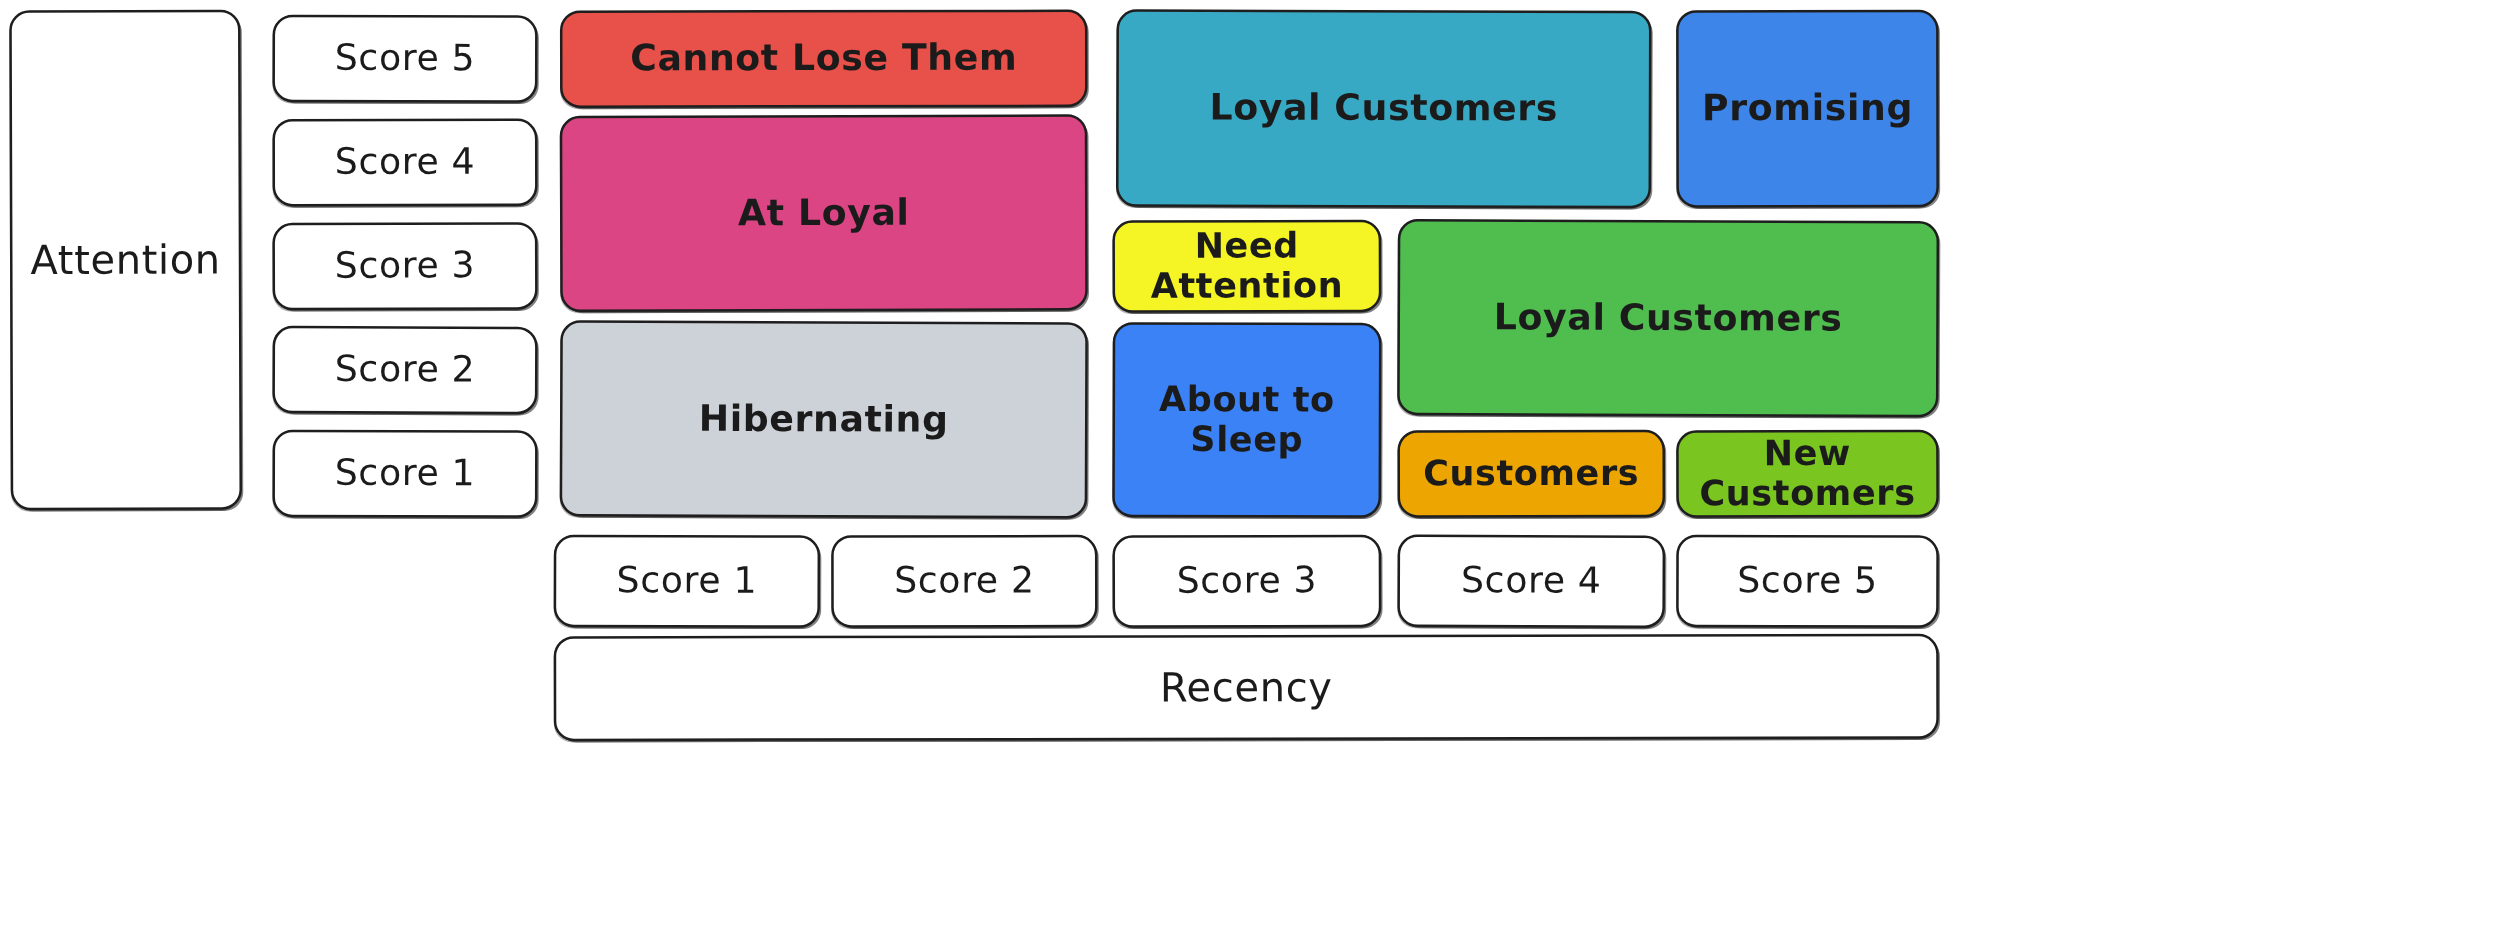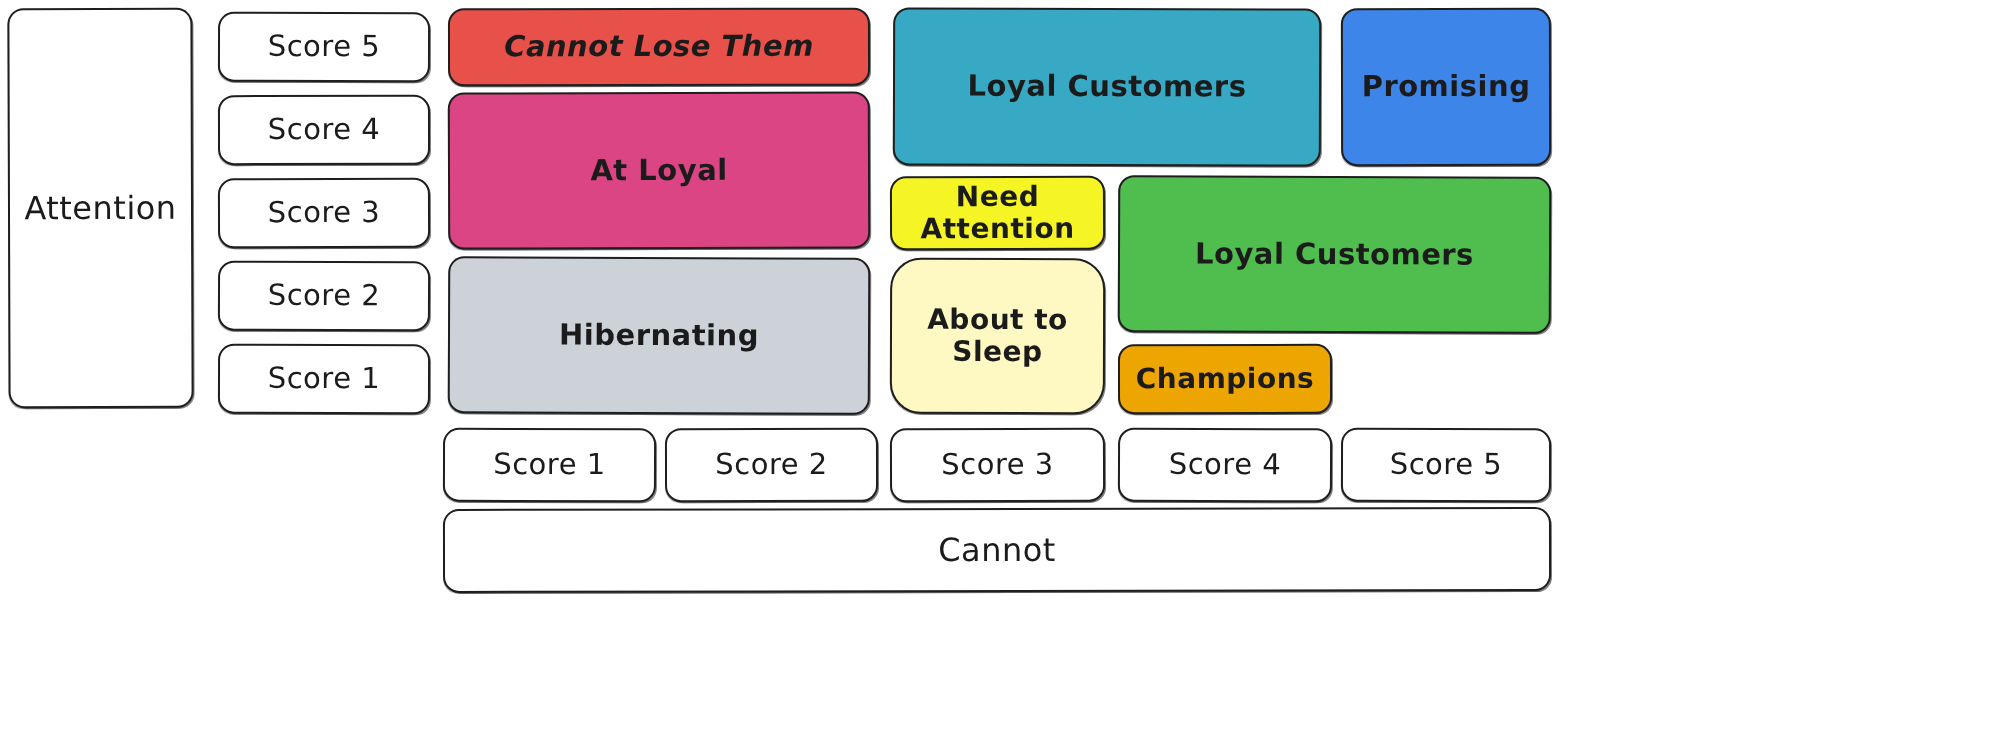--- a/index.html
+++ b/index.html
@@ -70,21 +70,21 @@
   <div class="box plain j1" style="left:218px; top:178px; width:212px; height:70px;">
     <span>Score 3</span>
   </div>
   <div class="box plain j4" style="left:218px; top:261px; width:212px; height:70px;">
     <span>Score 2</span>
   </div>
   <div class="box plain j2" style="left:218px; top:344px; width:212px; height:70px;">
     <span>Score 1</span>
   </div>
 
-  <div class="box seg j3" style="left:448px; top:8px; width:422px; height:78px; background:#e8504a;font-style:italic;">
+  <div class="box seg j3" style="left:448px; top:8px; width:422px; height:78px; background:#e8504a;">
     <span>Cannot Lose Them</span>
   </div>
 
   <div class="box seg j1" style="left:448px; top:92px; width:422px; height:157px; background:#dc4584;">
     <span>At Loyal</span>
   </div>
 
   <div class="box seg j4" style="left:448px; top:257px; width:422px; height:157px; background:#cdd2d8;">
     <span>Hibernating</span>
   </div>
@@ -98,42 +98,45 @@
   </div>
 
   <div class="box seg seg-sm j1" style="left:890px; top:176px; width:215px; height:74px; background:#f5f525;text-align:center;">
     <span>Need Attention</span>
   </div>
 
   <div class="box seg j4" style="left:1118px; top:176px; width:433px; height:157px; background:#50bd4f;">
     <span>Loyal Customers</span>
   </div>
 
-  <div class="box seg seg-sm j2" style="left:890px; top:258px; width:215px; height:156px; background:#fef9c3;border-radius:31px;">
+  <div class="box seg seg-sm j2" style="left:890px; top:258px; width:215px; height:156px; background:#3b82f6;">
     <span>About to Sleep</span>
   </div>
 
   <div class="box seg seg-sm j3" style="left:1118px; top:344px; width:214px; height:70px; background:#eda601;">
-    <span>Champions</span>
+    <span>Customers</span>
   </div>
 
+  <div class="box seg seg-sm j1" style="left:1341px; top:344px; width:210px; height:70px; background:#7ac520;">
+    <span>New Customers</span>
+  </div>
 
   <div class="box plain j2" style="left:443px; top:428px; width:213px; height:74px;">
     <span>Score 1</span>
   </div>
   <div class="box plain j3" style="left:665px; top:428px; width:213px; height:74px;">
     <span>Score 2</span>
   </div>
   <div class="box plain j1" style="left:890px; top:428px; width:215px; height:74px;">
     <span>Score 3</span>
   </div>
   <div class="box plain j4" style="left:1118px; top:428px; width:214px; height:74px;">
     <span>Score 4</span>
   </div>
   <div class="box plain j2" style="left:1341px; top:428px; width:210px; height:74px;">
     <span>Score 5</span>
   </div>
 
   <div class="box plain axis-label j3" style="left:443px; top:508px; width:1108px; height:84px;">
-    <span>Cannot</span>
+    <span>Recency</span>
   </div>
 
 </div>
 
 </body></html>

